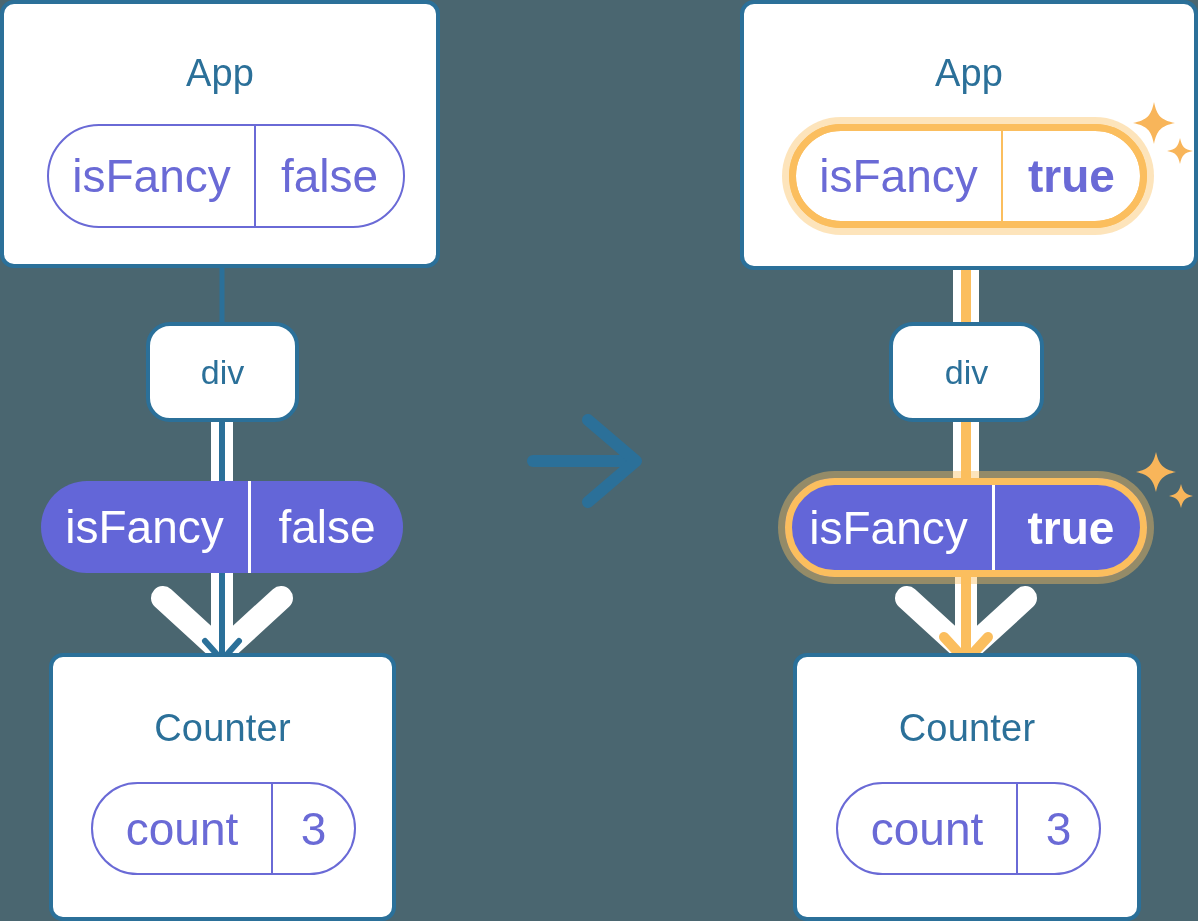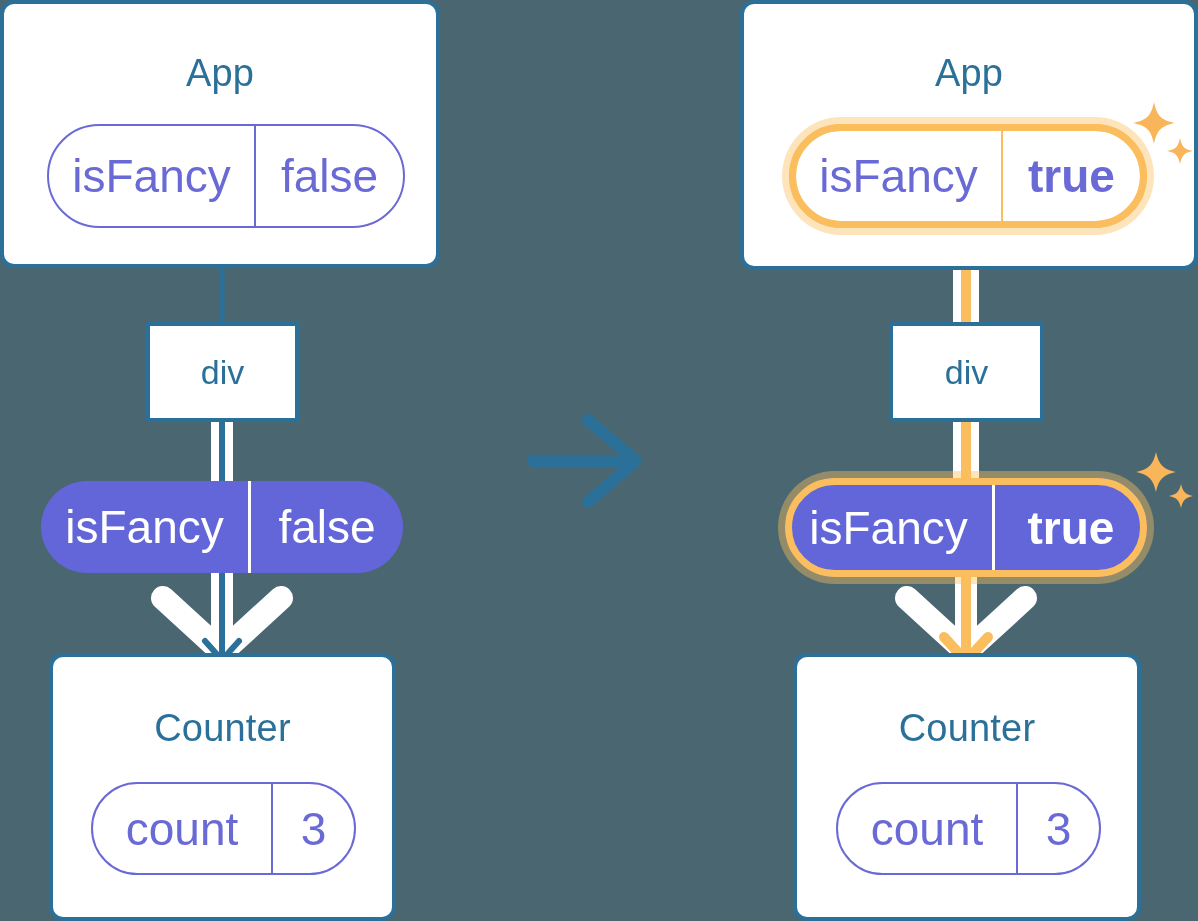--- a/index.html
+++ b/index.html
@@ -15,21 +15,21 @@
 
   
   .cbox{
     position:absolute;
     background:#ffffff;
     border:4px solid #2b7099;
     border-radius:14px;
     box-sizing:border-box;
     z-index:3;
   }
-  .cbox.div-box{border-radius:2px;}
+  .cbox.div-box{border-radius:24px;}
   .box-title{
     position:absolute;left:0;right:0;
     text-align:center;
     color:#2b7099;
     font-size:38px;
     letter-spacing:.2px;
     white-space:nowrap;
   }
   .div-label{
     position:absolute;left:0;right:0;top:50%;

